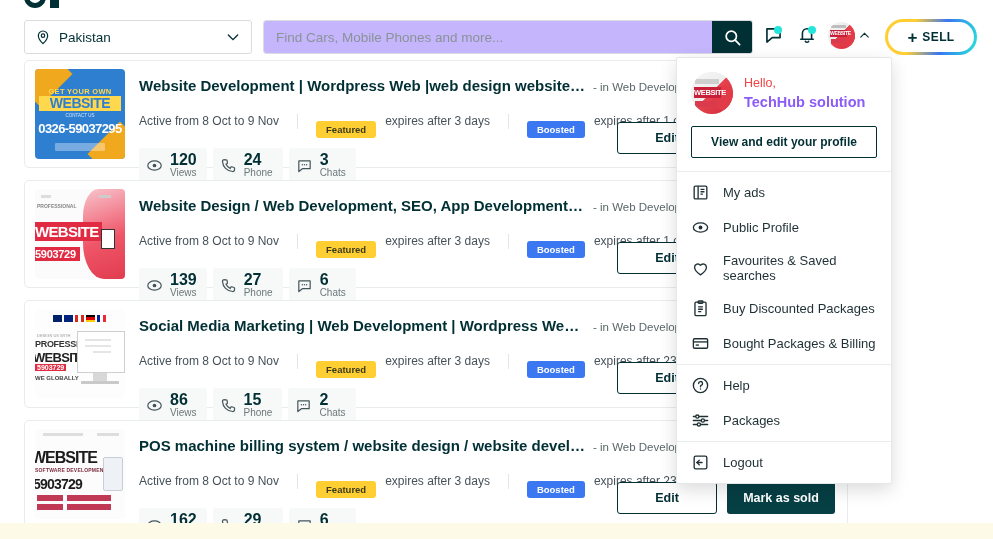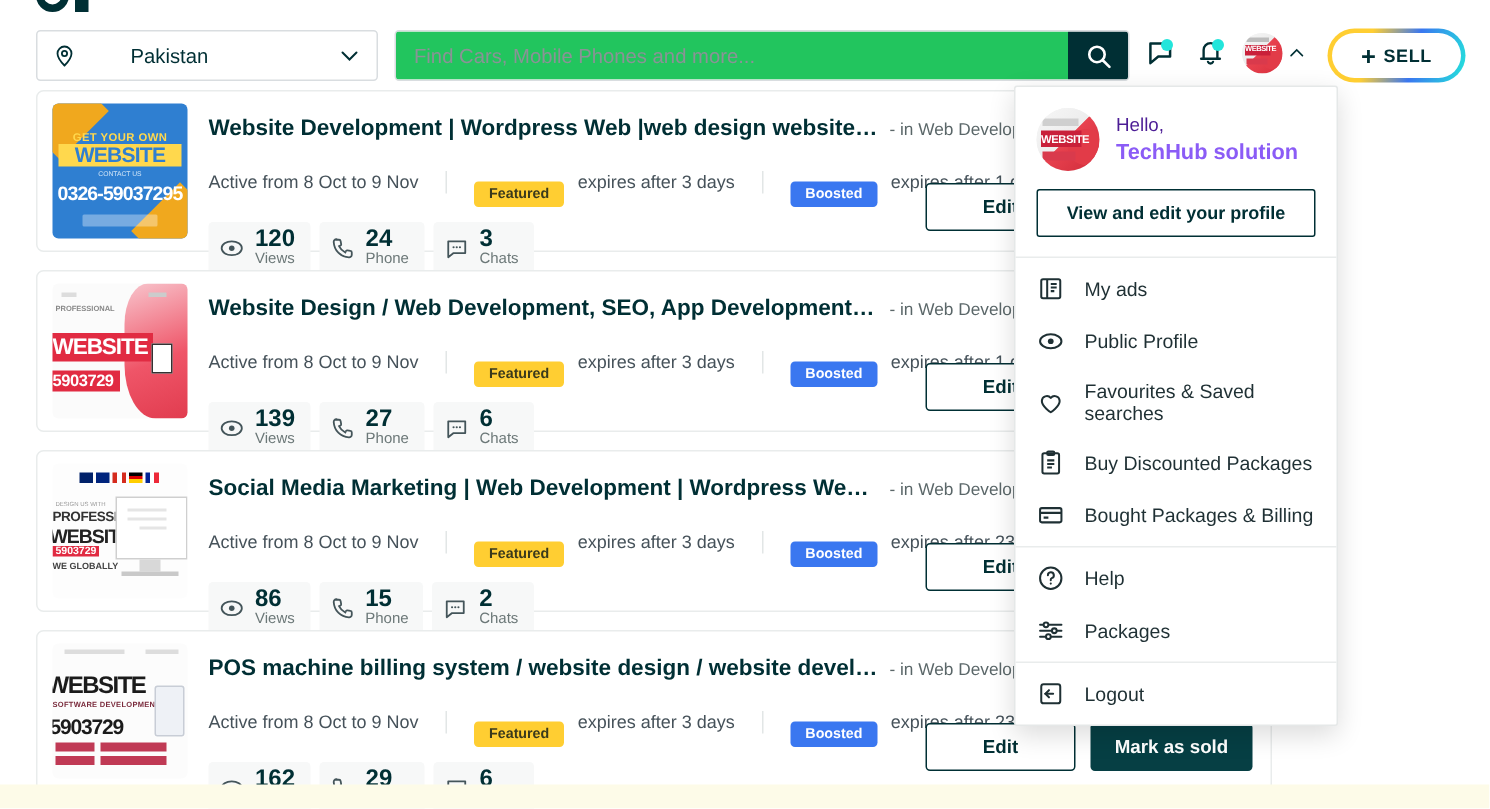--- a/index.html
+++ b/index.html
@@ -27,34 +27,34 @@
   }
   .logo-bar { width: 9px; height: 22px; background: #002f34; }
 
   .loc-select {
     position: absolute; left: 24px; top: 20px;
     width: 228px; height: 34px;
     border: 1px solid #d9dde0; border-radius: 3px;
     background: #fff; display: flex; align-items: center;
     padding: 0 10px; gap: 8px; cursor: pointer;
   }
-  .loc-text { font-size: 13.5px; color: #002f34; flex: 1; margin-left: 28px; }
+  .loc-text { font-size: 13.5px; color: #002f34; flex: 1; }
   .pin-ico { width: 16px; height: 16px; flex: none; }
   .chev-ico { width: 16px; height: 16px; flex: none; }
 
   .search-wrap {
     position: absolute; left: 263px; top: 20px;
     width: 490px; height: 34px;
     display: flex; border: 1px solid #d9dde0; border-radius: 3px; overflow: hidden;
     background: #fff;
   }
   .search-input {
     flex: 1; border: none; outline: none; padding: 0 12px;
     font-size: 13.5px; color: #444; font-family: "Liberation Sans", sans-serif;
-    background: #22c55e;
+    background: #c4b5fd;
   }
   .search-input::placeholder { color: #8a9396; }
   .search-btn {
     width: 40px; background: #002f34; border: none; cursor: pointer;
     display: flex; align-items: center; justify-content: center;
   }
 
   .hdr-icons {
     position: absolute; right: 0px; top: 18px;
     display: flex; align-items: center; gap: 0px;
@@ -224,21 +224,21 @@
     background:
       radial-gradient(circle at 78% 62%, #e23b48 0 28%, rgba(226,59,72,0) 29%),
       linear-gradient(135deg,#f7f7f7 0%,#ededed 48%,#e8424f 49%,#cf2b3a 100%);
   }
   .dd-av .av-word {
     position:absolute; left:3px; top:15px; width:27px; height:11px; background:#c9203a;
     color:#fff; font-size:7.5px; font-weight:800; line-height:11px; text-align:center; letter-spacing:-0.3px;
   }
   .dd-av .av-line1 { position:absolute; left:4px; top:7px; width:24px; height:5px; background:#cfcfcf;}
   .dd-av .av-line2 { position:absolute; left:4px; top:29px; width:22px; height:6px; background:#d93a4c;}
-  .dd-hello { font-size: 12.5px; color: #4c1d95; line-height: 1.5; }
+  .dd-hello { font-size: 12.5px; color: #ef4444; line-height: 1.5; }
   .dd-name { font-size: 14.5px; font-weight: 700; color: #8b5cf6; line-height: 1.35; }
   .dd-profile-btn {
     margin: 12px 0 13px 0; width: 100%; height: 32px;
     border: 1.5px solid #002f34; border-radius: 2px; background: #fff;
     color: #002f34; font-size: 12px; font-weight: 700; cursor: pointer;
     font-family: "Liberation Sans", sans-serif;
   }
   .dd-div { height: 1px; background: #e9ecec; }
   .dd-group { padding: 3px 0; }
   .dd-item {

